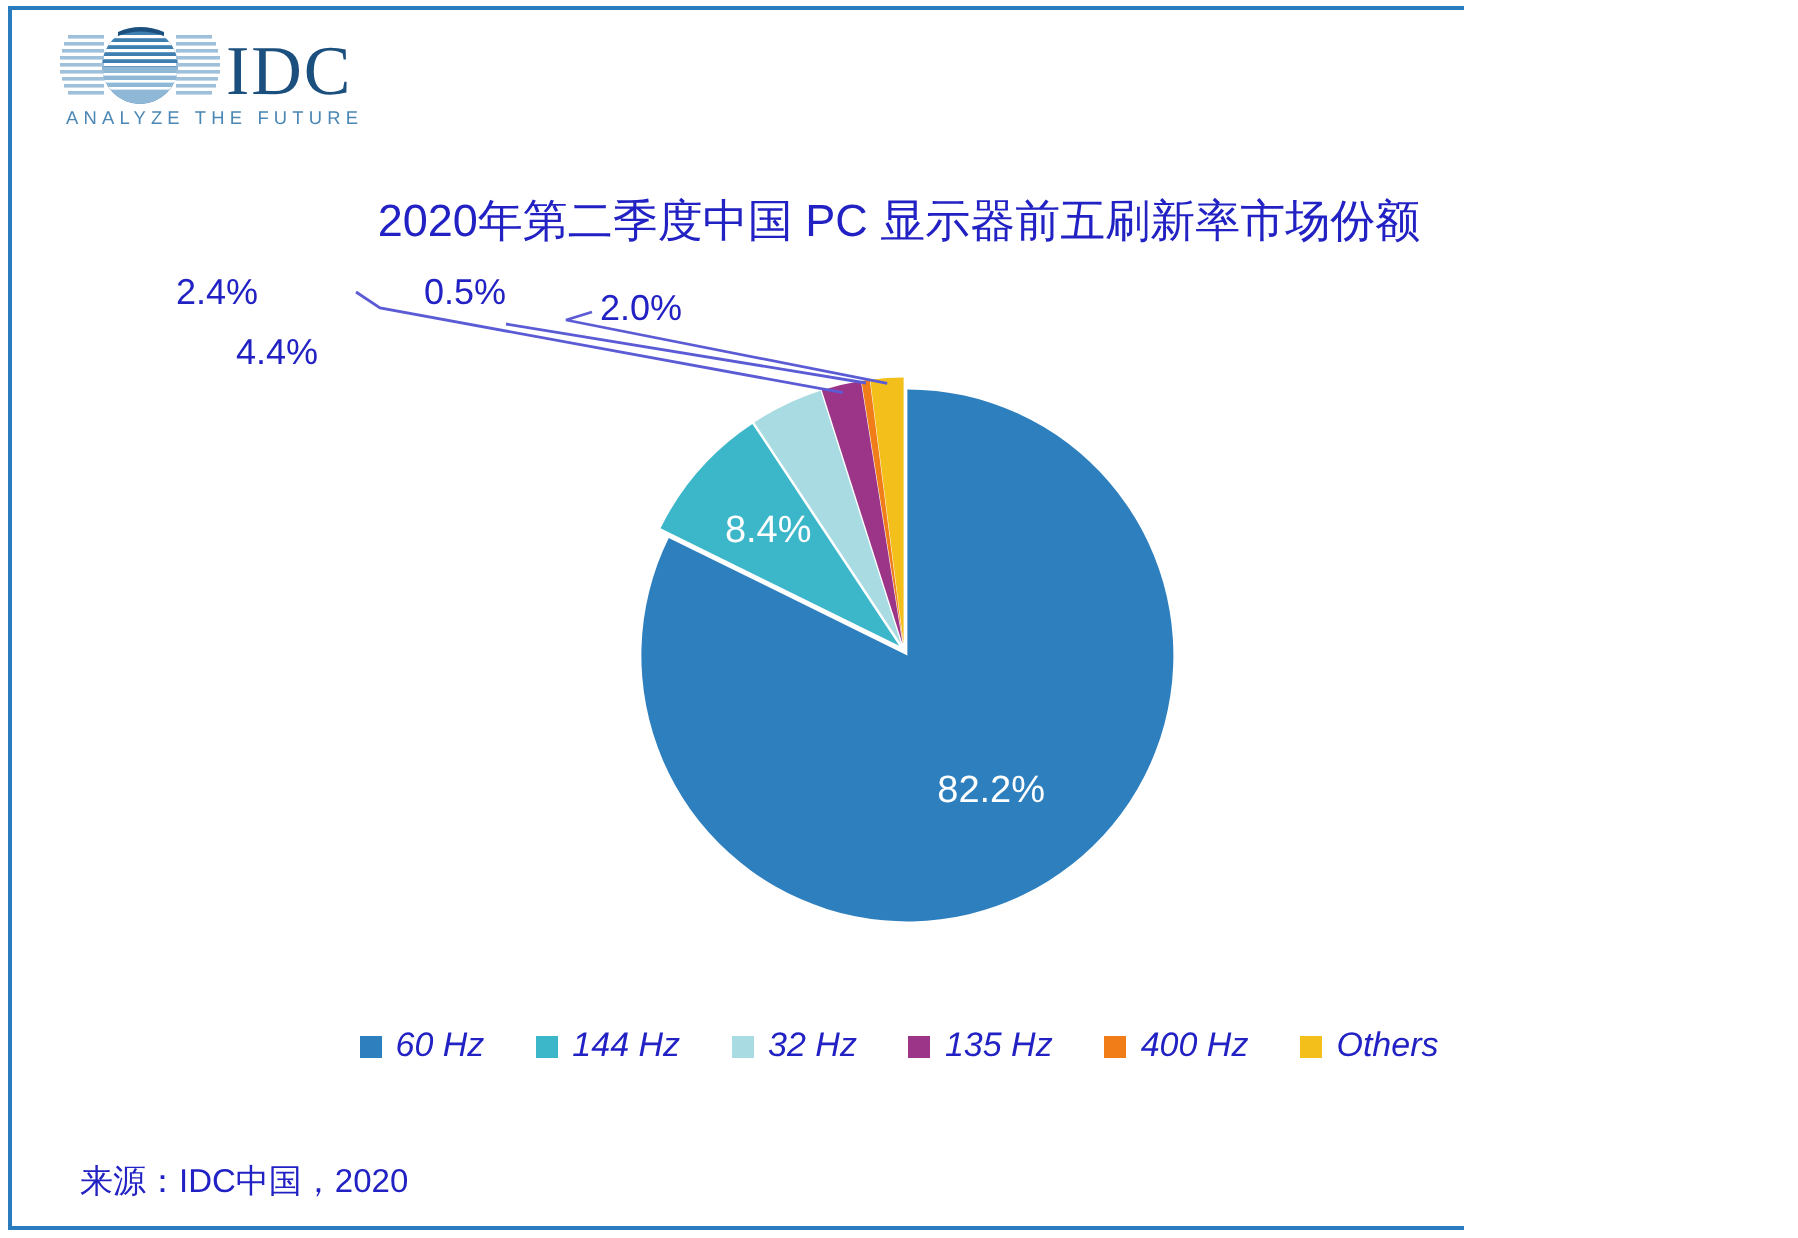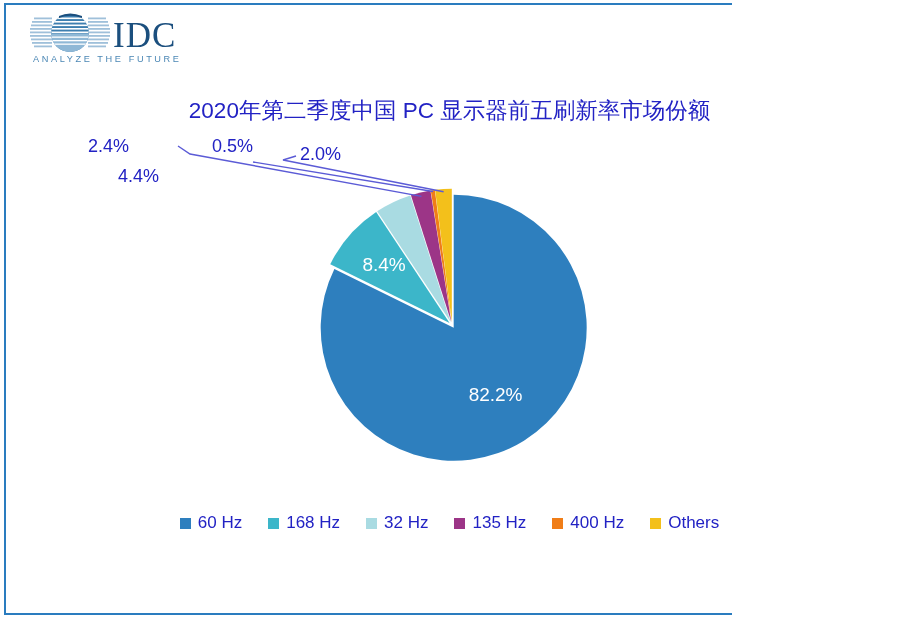--- a/index.html
+++ b/index.html
@@ -72,20 +72,21 @@
     width: 899px;
     display: flex;
     justify-content: center;
     align-items: center;
     gap: 26px;
   }
   .legend-item {
     display: flex;
     align-items: center;
     gap: 7px;
+    font-style: italic;
   }
   .legend-swatch {
     width: 11px;
     height: 11px;
     display: inline-block;
     flex: none;
   }
   .legend-label {
     color: #2222c4;
     font-size: 17px;
@@ -210,34 +211,35 @@
     </svg>
   </div>
 
   <div id="legend">
       <div class="legend-item">
         <span class="legend-swatch" style="background: rgb(46, 127, 190);"></span>
         <span class="legend-label">60 Hz</span>
       </div>
       <div class="legend-item">
         <span class="legend-swatch" style="background: rgb(60, 182, 201);"></span>
-        <span class="legend-label">168 Hz</span>
+        <span class="legend-label">144 Hz</span>
       </div>
       <div class="legend-item">
         <span class="legend-swatch" style="background: rgb(169, 219, 226);"></span>
         <span class="legend-label">32 Hz</span>
       </div>
       <div class="legend-item">
         <span class="legend-swatch" style="background: rgb(156, 53, 135);"></span>
         <span class="legend-label">135 Hz</span>
       </div>
       <div class="legend-item">
         <span class="legend-swatch" style="background: rgb(240, 125, 23);"></span>
         <span class="legend-label">400 Hz</span>
       </div>
       <div class="legend-item">
         <span class="legend-swatch" style="background: rgb(243, 192, 27);"></span>
         <span class="legend-label">Others</span>
       </div>
     </div>
 
+  <div id="source">来源：IDC中国，2020</div>
 
 </div>
 
 </body></html>

